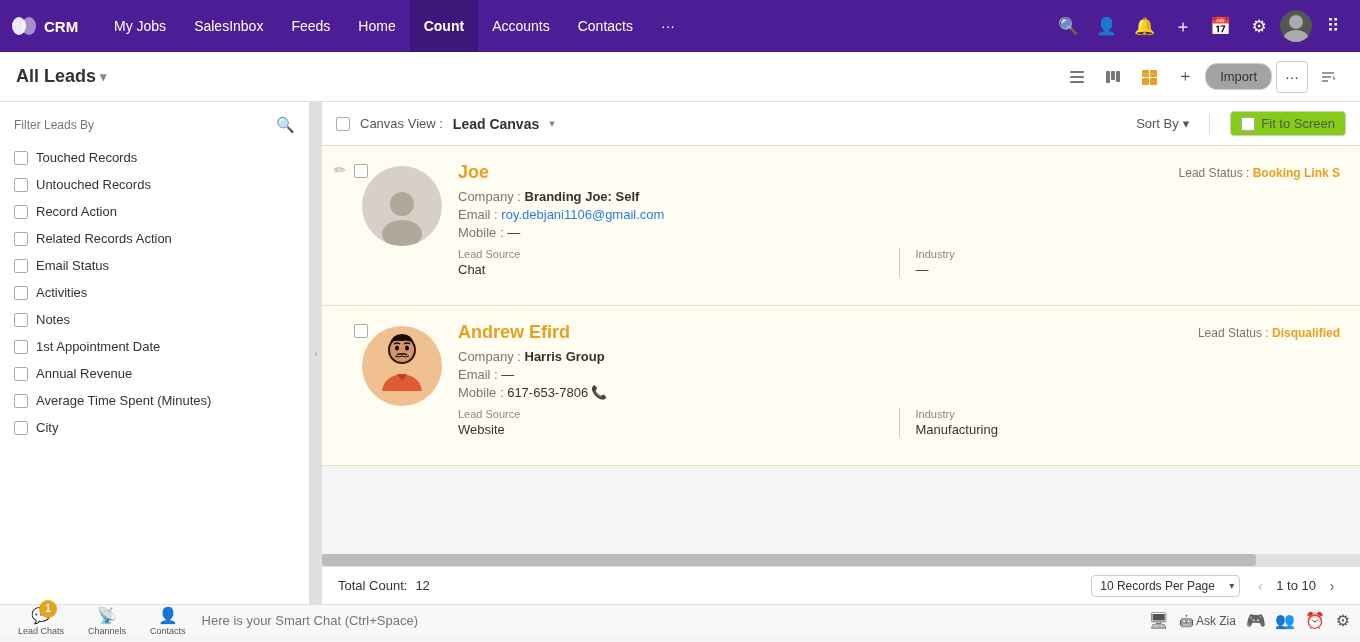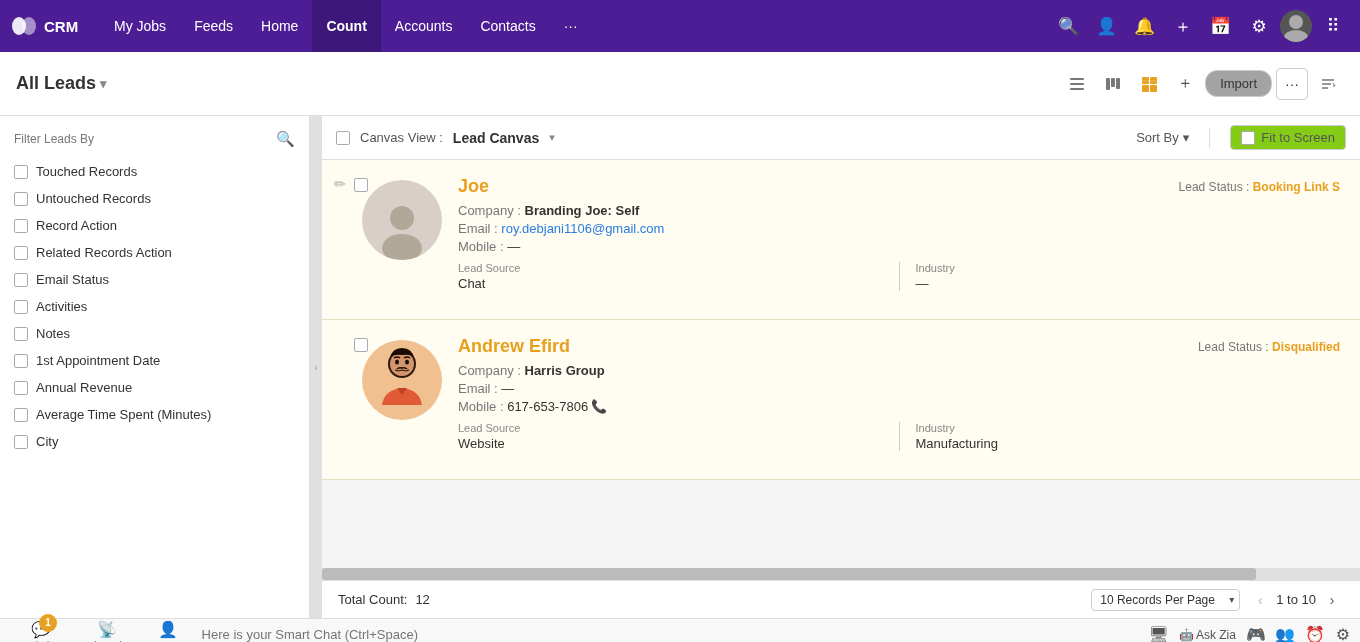--- a/index.html
+++ b/index.html
@@ -73,21 +73,21 @@
     .nav-grid-btn {
       color: white;
       font-size: 18px;
       cursor: pointer;
       padding: 4px;
     }
 
     
     .subheader {
       background: white;
-      height: 64px;
+      height: 50px;
       display: flex;
       align-items: center;
       padding: 0 16px;
       border-bottom: 1px solid #ddd;
       gap: 8px;
     }
     .subheader-title {
       font-size: 18px;
       font-weight: bold;
       color: #333;
@@ -550,20 +550,21 @@
 <div class="top-nav">
   <div class="nav-logo">
     <svg class="nav-logo-icon" viewBox="0 0 28 28" fill="none">
       <ellipse cx="9" cy="14" rx="7" ry="9" fill="white" opacity="0.9"></ellipse>
       <ellipse cx="19" cy="14" rx="7" ry="9" fill="white" opacity="0.5"></ellipse>
     </svg>
     <span>CRM</span>
   </div>
   <div class="nav-items">
     <div class="nav-item">My Jobs</div>
+    <div class="nav-item">SalesInbox</div>
     <div class="nav-item">Feeds</div>
     <div class="nav-item">Home</div>
     <div class="nav-item active">Count</div>
     <div class="nav-item">Accounts</div>
     <div class="nav-item">Contacts</div>
     <div class="nav-item">···</div>
   </div>
   <div class="nav-right">
     <div class="nav-icon-btn">🔍</div>
     <div class="nav-icon-btn">👤</div>

